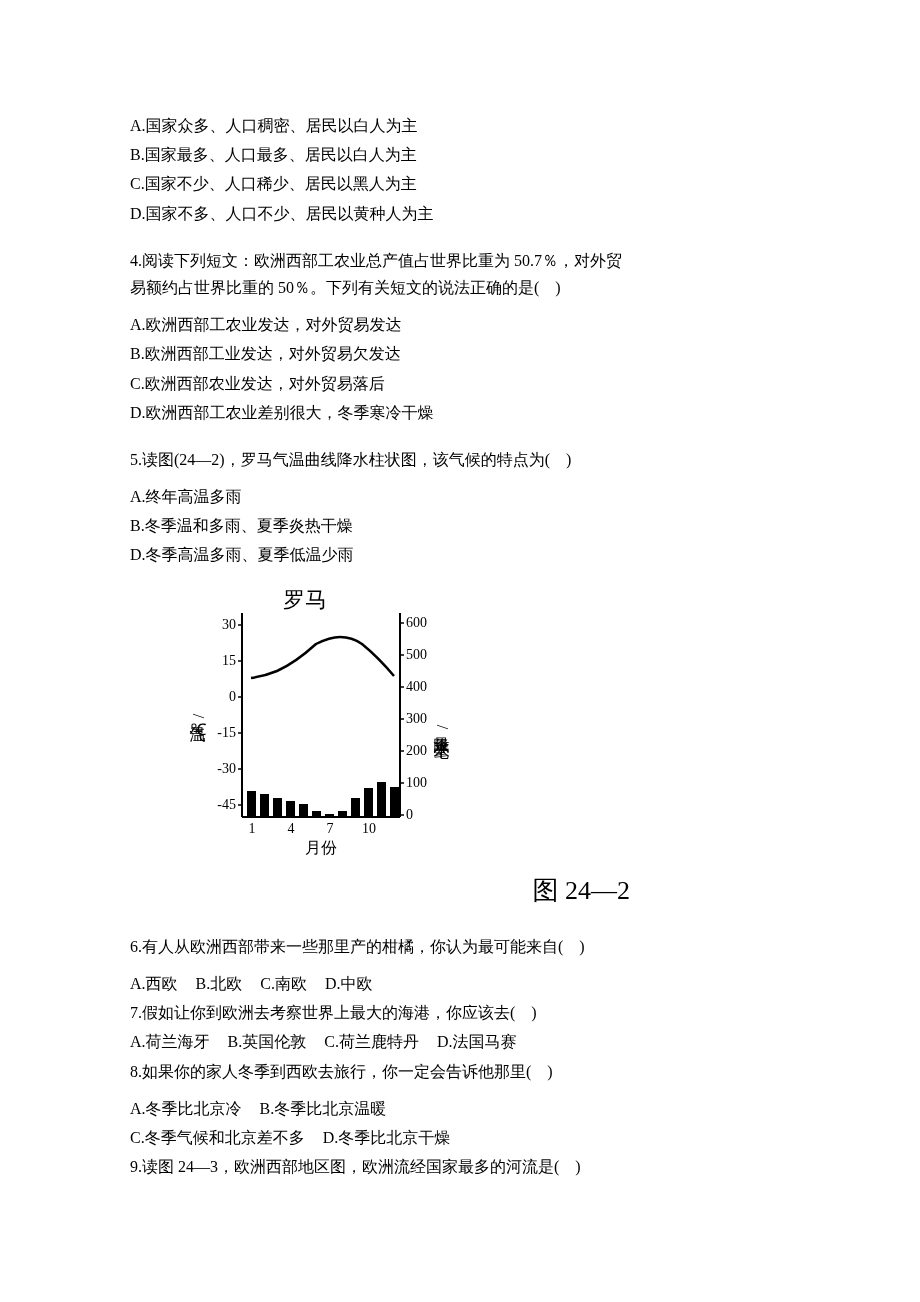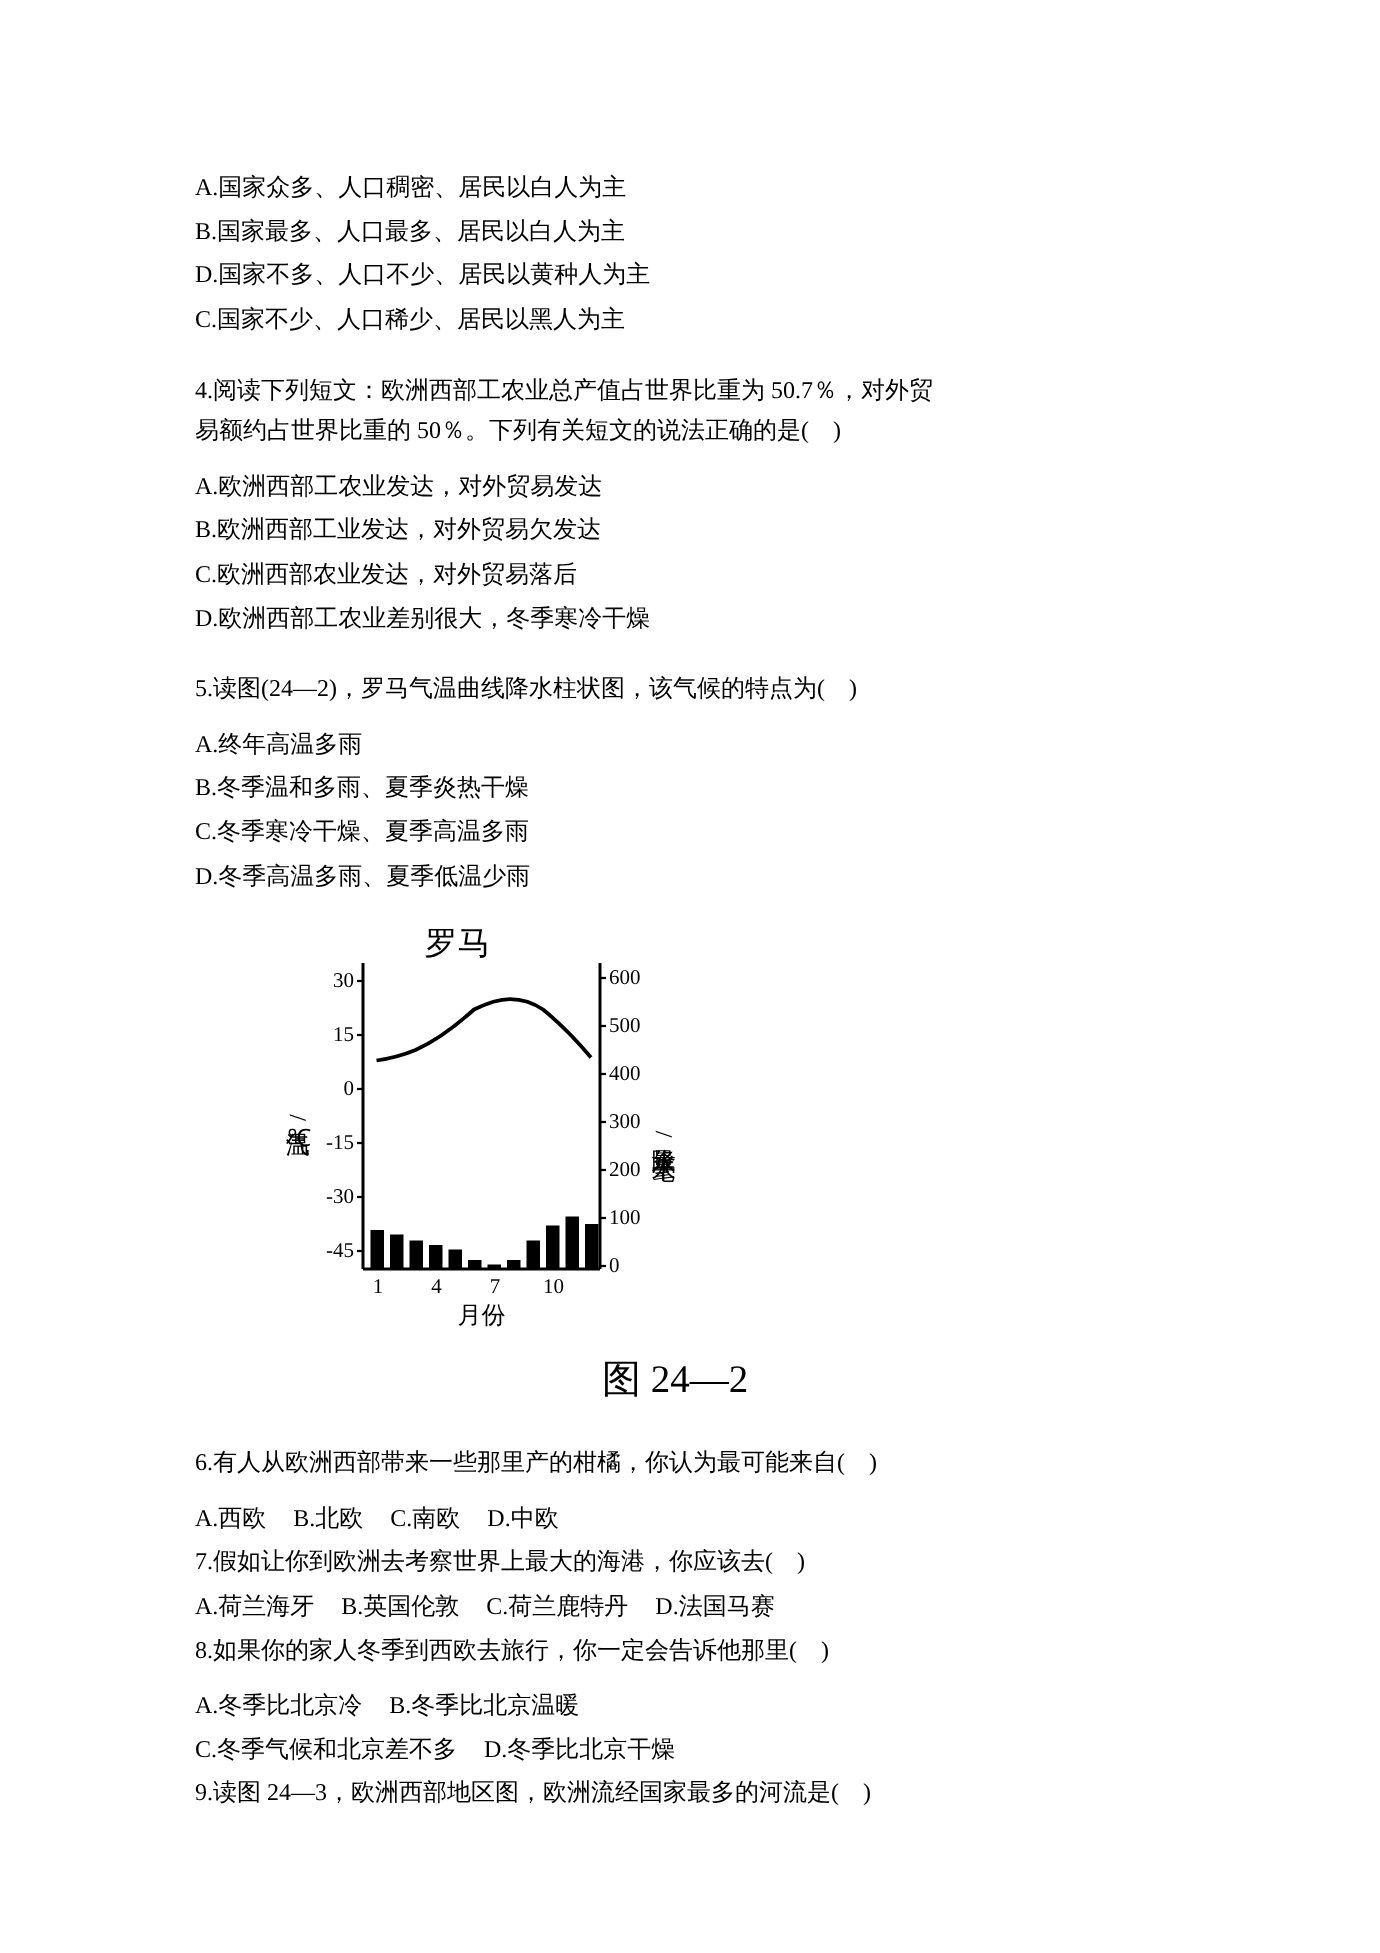--- a/index.html
+++ b/index.html
@@ -27,52 +27,51 @@
   }
   .chart-wrap {
     margin: 18px 0 8px 50px;
   }
   .chart-svg {
     display: block;
   }
   .chart-caption {
     font-family: "KaiTi", "楷体", serif;
     font-size: 26px;
-    text-align: center;
+    text-align: right;
     margin-left: 90px;
     margin-top: 2px;
   }
   .inline-options span {
     margin-right: 14px;
     text-align: right;
   }
   .half-gap { margin-top: 10px; }
 </style>
 </head>
 <body>
 
 <div class="page">
 
   <div class="option-line">A.国家众多、人口稠密、居民以白人为主</div>
   <div class="option-line">B.国家最多、人口最多、居民以白人为主</div>
+  <div class="option-line">C.国家不少、人口稀少、居民以黑人为主</div>
   <div class="option-line">D.国家不多、人口不少、居民以黄种人为主</div>
-  <div class="option-line">C.国家不少、人口稀少、居民以黑人为主</div>
 
   <div class="question-block">4.阅读下列短文：欧洲西部工农业总产值占世界比重为 50.7％，对外贸易额约占世界比重的 50％。下列有关短文的说法正确的是(　)</div>
   <div class="half-gap"></div>
   <div class="option-line">A.欧洲西部工农业发达，对外贸易发达</div>
   <div class="option-line">B.欧洲西部工业发达，对外贸易欠发达</div>
   <div class="option-line">C.欧洲西部农业发达，对外贸易落后</div>
   <div class="option-line">D.欧洲西部工农业差别很大，冬季寒冷干燥</div>
 
   <div class="question-block">5.读图(24—2)，罗马气温曲线降水柱状图，该气候的特点为(　)</div>
   <div class="half-gap"></div>
   <div class="option-line">A.终年高温多雨</div>
   <div class="option-line">B.冬季温和多雨、夏季炎热干燥</div>
-  <div class="option-line">C.冬季寒冷干燥、夏季高温多雨</div>
   <div class="option-line">D.冬季高温多雨、夏季低温少雨</div>
 
   <div class="chart-wrap">
     <svg class="chart-svg" width="280" height="280" viewBox="0 0 280 280">
 
       <text x="125" y="20" font-family="KaiTi,楷体,serif" font-size="22" text-anchor="middle">罗马</text>
 
       <g stroke="#000" stroke-width="2" fill="none">
         <line x1="62" y1="30" x2="62" y2="230"></line>
         <line x1="62" y1="230" x2="220" y2="230"></line>

